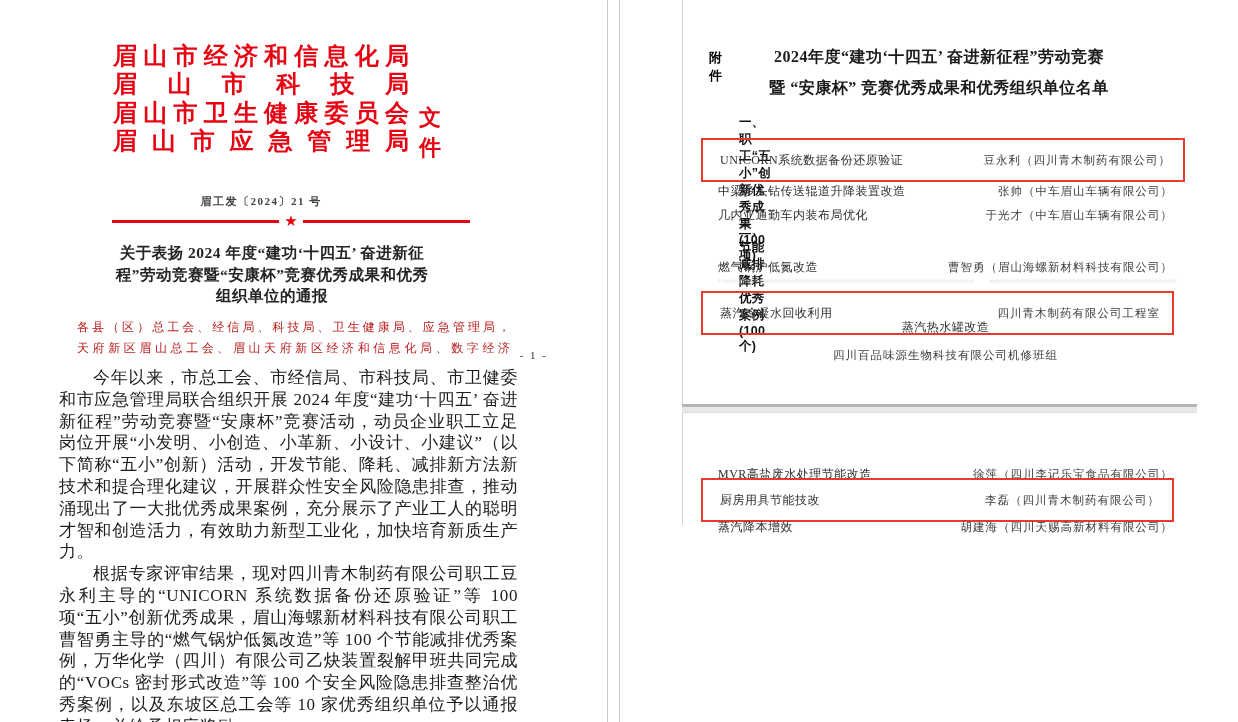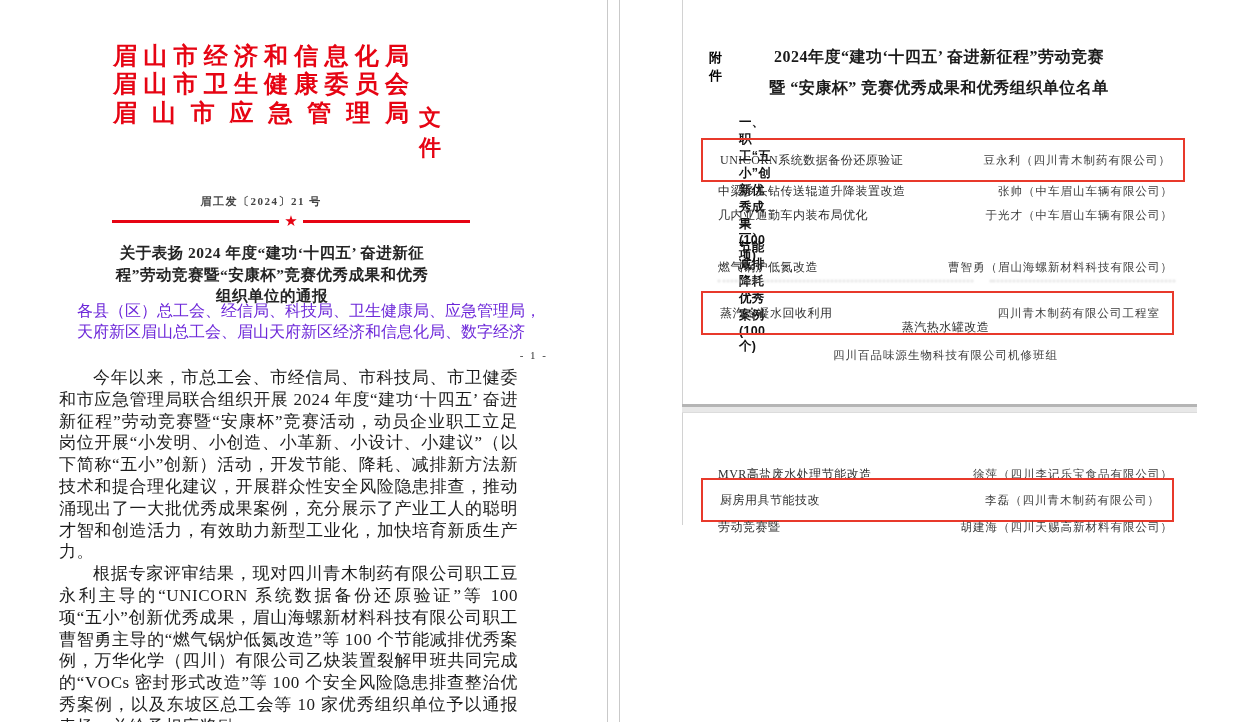--- a/index.html
+++ b/index.html
@@ -45,22 +45,22 @@
     left:112px;top:213px;width:358px;height:16px;
     display:flex;align-items:center;
   }
   #red-rule .seg{flex:1;height:3px;background:var(--red);}
   #red-rule .star{color:var(--red);font-size:15px;line-height:15px;margin:0 5px;}
   #doc-title{
     left:42px;top:242px;width:460px;text-align:center;
     font-size:15.5px;font-weight:bold;line-height:21.6px;color:#242424;letter-spacing:0.5px;
   }
   #addressee{
-    left:77px;top:301px;width:433px;
-    font-size:16px;line-height:20.5px;color:#6d28d9;
+    left:77px;top:317px;width:433px;
+    font-size:12px;line-height:20.5px;color:#b91c1c;
   }
   #addressee div{text-align:justify;text-align-last:justify;white-space:nowrap;}
   #page-num{
     left:498px;top:349px;width:50px;text-align:right;
     font-size:11px;color:#333;letter-spacing:2px;
   }
   #body-text{
     left:59px;top:367px;width:459px;
     font-size:17px;line-height:21.8px;letter-spacing:0.6px;
     text-align:justify;color:#1c1c1c;
@@ -113,20 +113,21 @@
 
 <div class="vline" id="sep-a"></div>
 <div class="vline" id="sep-b"></div>
 <div class="vline" id="rp-border"></div>
 <div class="abs" id="page-gap"></div>
 
 <div class="abs" id="left-page">
 
   <div class="abs" id="agency-block">
     <div class="agency-line">眉山市经济和信息化局</div>
+    <div class="agency-line">眉山市科技局</div>
     <div class="agency-line">眉山市卫生健康委员会</div>
     <div class="agency-line">眉山市应急管理局</div>
   </div>
 
   <div class="abs" id="file-label">文件</div>
 
   <div class="abs" id="doc-number">眉工发〔2024〕21 号</div>
 
   <div class="abs" id="red-rule">
     <div class="seg"></div>
@@ -201,17 +202,17 @@
 
   <div class="row" id="row-c-0">
     <span class="proj">MVR高盐废水处理节能改造</span>
     <span class="win">徐萍（四川李记乐宝食品有限公司）</span>
   </div>
   <div class="row hl w2" id="row-c-1">
     <span class="proj">厨房用具节能技改</span>
     <span class="win">李磊（四川青木制药有限公司）</span>
   </div>
   <div class="row" id="row-c-2">
-    <span class="proj">劳动竞赛暨</span>
+    <span class="proj">蒸汽降本增效</span>
     <span class="win">胡建海（四川天赐高新材料有限公司）</span>
   </div>
 
 </div>
 
 </body></html>

